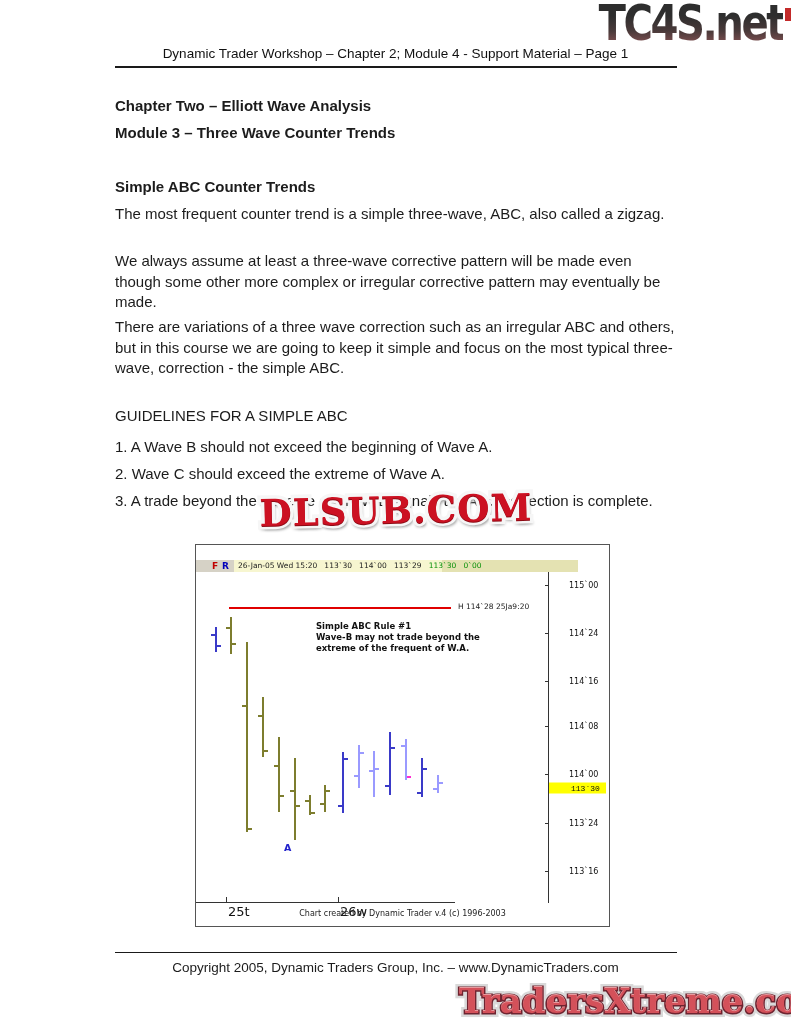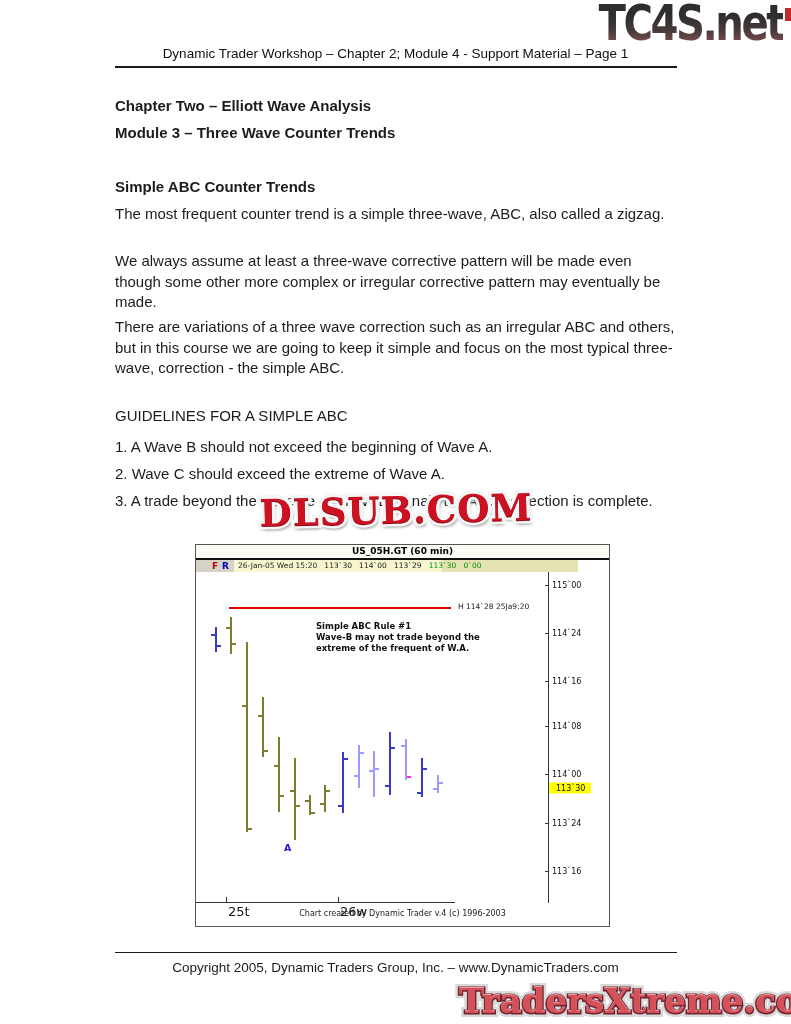--- a/index.html
+++ b/index.html
@@ -51,22 +51,22 @@
   .qb-text{position:absolute;left:42px;top:0;height:12px;line-height:12px;font-size:7.5px;
            white-space:pre;color:#222;}
   .qb-green{color:#089008;}
   .overlay{position:absolute;inset:0;}
   .hline{position:absolute;left:33px;width:222px;top:62px;height:2px;background:#e00000;}
   .hline-label{position:absolute;left:262px;top:57px;font-size:7.5px;color:#222;white-space:pre;}
   .ann{position:absolute;left:120px;font-size:8.5px;font-weight:bold;line-height:11px;color:#111;}
   .ann1{top:76px;} .ann2{top:121px;}
   .y-axis-line{position:absolute;left:352px;top:27px;width:1px;height:331px;background:#333;}
   .x-axis-line{position:absolute;left:0;top:357px;width:259px;height:1px;background:#333;}
-  .ylab{position:absolute;left:356px;transform:translateY(-50%);font-size:8px;color:#111;white-space:pre;}
-  .ylab.hl{background:#ffff00;left:353px;padding:1px 6px 1px 7px;}
+  .ylab{position:absolute;left:373px;transform:translateY(-50%);font-size:8px;color:#111;white-space:pre;}
+  .ylab.hl{background:#ffff00;left:353px;padding:1px 6px 1px 22px;font-family:Liberation Mono, monospace;}
   .ytick{position:absolute;left:349px;width:4px;height:1px;background:#333;}
   .xtick{position:absolute;top:352px;width:1px;height:5px;background:#333;}
   .xlab{position:absolute;top:359px;font-size:13px;color:#111;}
   .bar-line{position:absolute;width:2px;}
   .bar-tick{position:absolute;width:4px;height:2px;}
   .wave-a{position:absolute;left:88px;top:297px;font-size:9.5px;font-weight:bold;color:#2222cc;}
   .credit{position:absolute;left:0;right:0;top:364px;text-align:center;font-size:8px;color:#222;}
 
   
   .copyright{top:960px;left:0;width:100%;text-align:center;font-size:13.5px;}
@@ -97,21 +97,20 @@
 <div class="abs blk g1">1. A Wave B should not exceed the beginning of Wave A.</div>
 <div class="abs blk g2">2. Wave C should exceed the extreme of Wave A.</div>
 <div class="abs blk g3">3. A trade beyond the extreme of the W.B signals the ABC correction is complete.</div>
 
 <div class="abs dlsub">
   <span class="stroke">DLSUB.COM</span>
   <span class="fill">DLSUB.COM</span>
 </div>
 
 <div class="abs chart">
-  <div class="chart-title">US_05H.GT (60 min)</div>
   <div class="quote-bar">
     <div class="qb-left">
       <span class="qb-f">F</span>
       <span class="qb-r">R</span>
     </div>
     <div class="qb-pale"></div>
     <div class="qb-khaki"></div>
     <div class="qb-text"><span>26-Jan-05 Wed 15:20   113`30   114`00   113`29   </span><span class="qb-green">113`30   0`00</span></div>
   </div>
 

